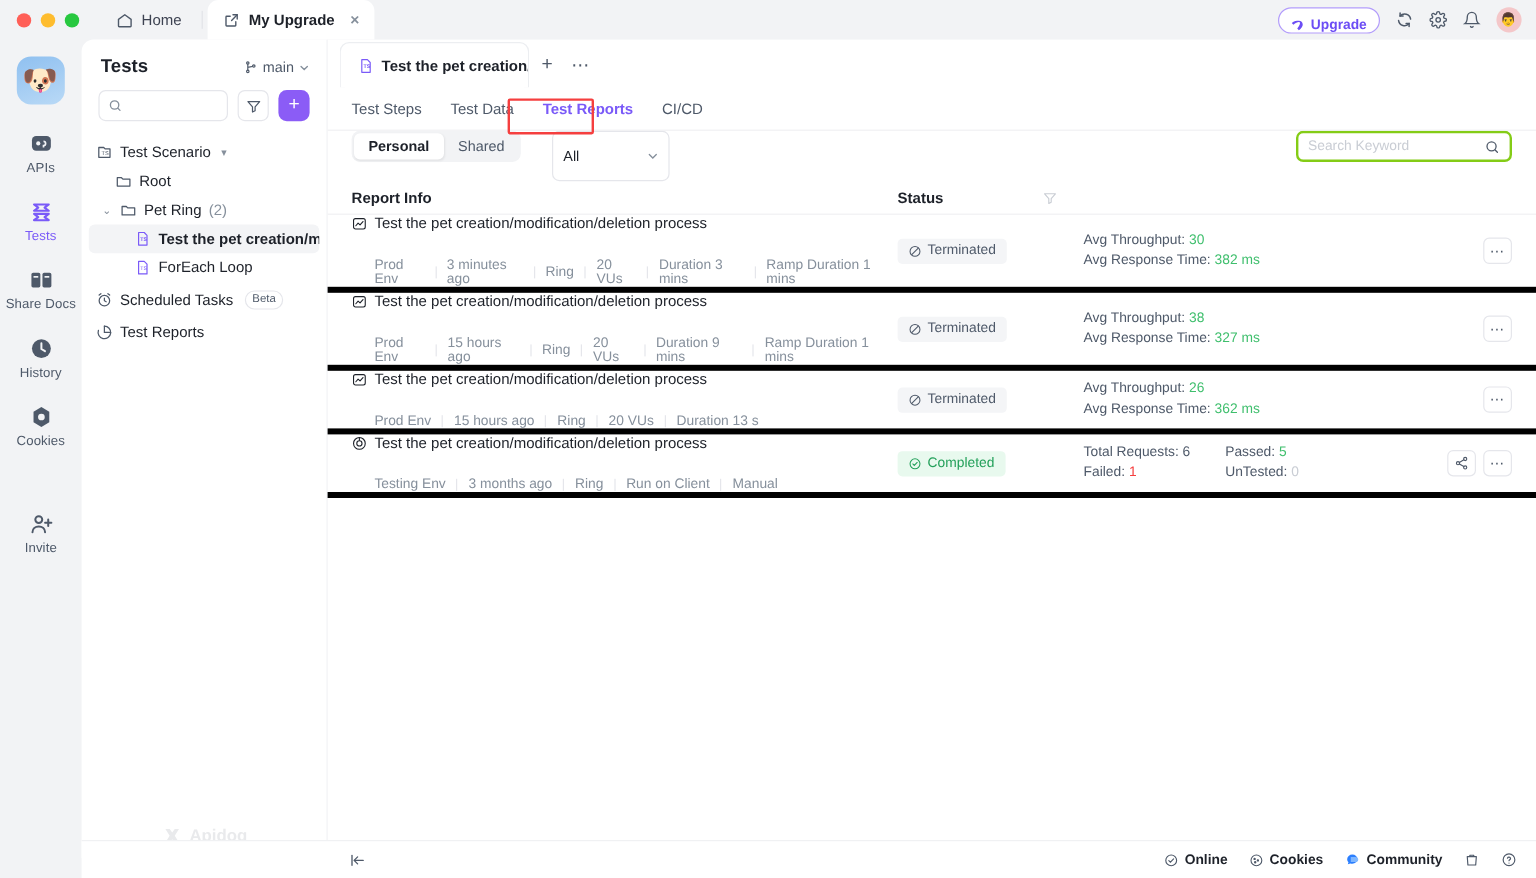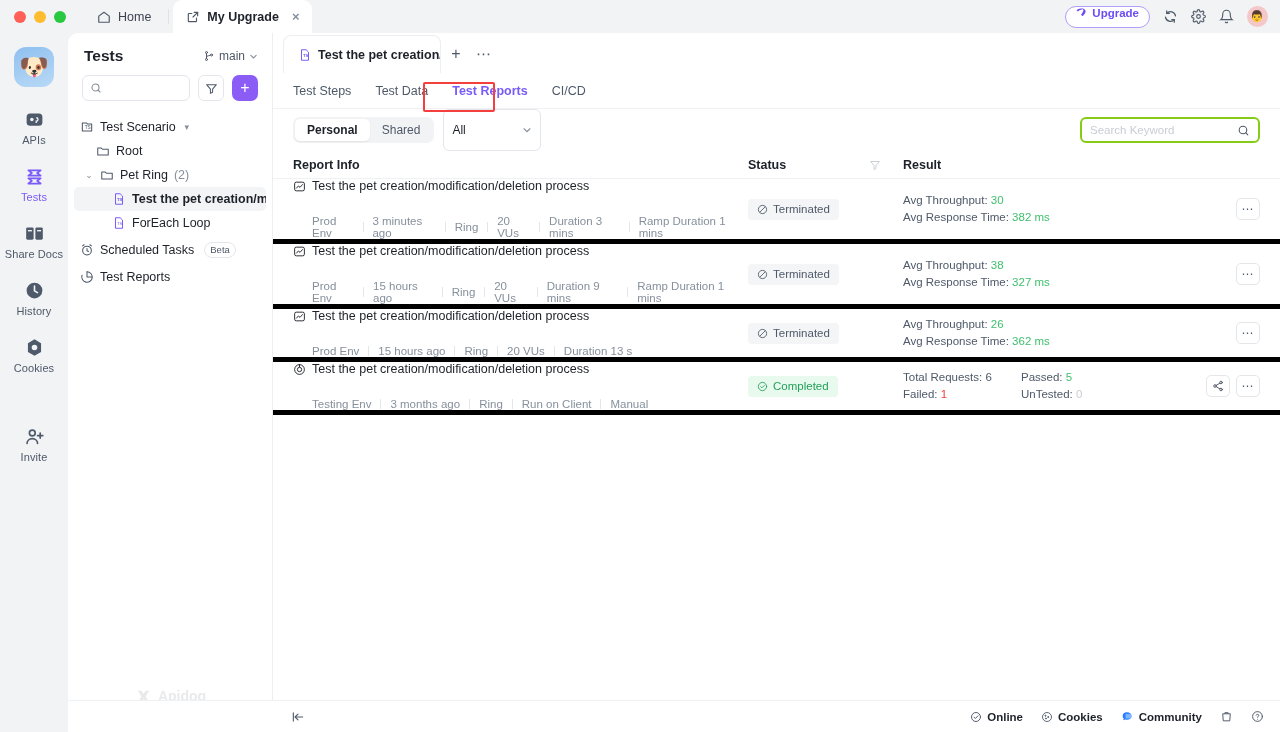--- a/index.html
+++ b/index.html
@@ -31,21 +31,21 @@
   }
   .wtab.active { background: #ffffff; color: #1d2129; font-weight: 600; height: 33px; border-radius: 9px 9px 0 0; }
   .wtab .xbtn { font-size: 13px; color: #86909c; margin-left: 6px; line-height: 1; }
   .vdiv { width: 1px; height: 15px; background: #e1e3e8; margin: 0 4px; }
 
   .topright {
     position: absolute; right: 12px; top: 0; height: 33px;
     display: flex; align-items: center; gap: 13px;
   }
   .upgrade {
-    display: flex; align-items: flex-start; gap: 5px;
+    display: flex; align-items: flex-end; gap: 5px;
     height: 22px; padding: 0 10px; border-radius: 11px;
     border: 1px solid #b39dfb; color: #6c4df5;
     font-size: 11.5px; font-weight: 600; background: #fff;
   }
   .ticon { color: #4e5969; display: flex; align-items: center; }
   .avatar-top {
     width: 21px; height: 21px; border-radius: 50%;
     background: #f4c7c9; display: flex; align-items: center; justify-content: center;
     font-size: 11px; overflow: hidden;
   }
@@ -135,21 +135,21 @@
     display: flex; align-items: center; padding-left: 20px; gap: 24px; position: relative;
   }
   .subtab { font-size: 12.5px; color: #4e5969; position: relative; height: 36px; display: flex; align-items: center;}
   .subtab.active { color: #7a5af8; font-weight: 600; }
   .redbox {
     position: absolute; left: 423px; top: 82px; width: 72px; height: 30px;
     border: 2px solid #f53f3f; border-radius: 2px; pointer-events: none;
   }
 
   .filterbar {
-    height: 42px; display: flex; align-items: center; padding: 0 20px; gap: 9px;
+    height: 42px; display: flex; padding: 0 20px; gap: 26px;
   }
   .seg {
     display: flex; background: #f2f3f5; border-radius: 7px; padding: 2px; height: 26px;
   }
   .seg div {
     display: flex; align-items: center; padding: 0 12px; font-size: 12px; color: #4e5969;
     border-radius: 5px;
   }
   .seg div.on { background: #fff; color: #1d2129; font-weight: 600; box-shadow: 0 1px 2px rgba(0,0,0,.07); }
   .selector {
@@ -544,21 +544,20 @@
     <div class="thead">
       <div class="c-info">Report Info</div>
       <div class="c-status">
         <span>Status</span>
         <span>
           <svg width="12" height="12" viewBox="0 0 24 24" fill="none" stroke="#c9cdd4" stroke-width="1.9" stroke-linejoin="round">
               <path d="M3 5h18l-7 8v6l-4 2v-8z"></path>
             </svg>
         </span>
       </div>
-      <div class="c-result">Result</div>
     </div>
 
     <div class="row">
       <div class="c-info">
         <div class="rtitle">
           <span>
             <svg width="13" height="13" viewBox="0 0 24 24" fill="none" stroke="#1d2129" stroke-width="1.7" stroke-linejoin="round">
                 <rect x="3" y="4" width="18" height="16" rx="3"></rect>
                 <path d="M6.5 15l3.5-4 3 2.6 4.5-5.1" stroke-linecap="round"></path>
               </svg>

